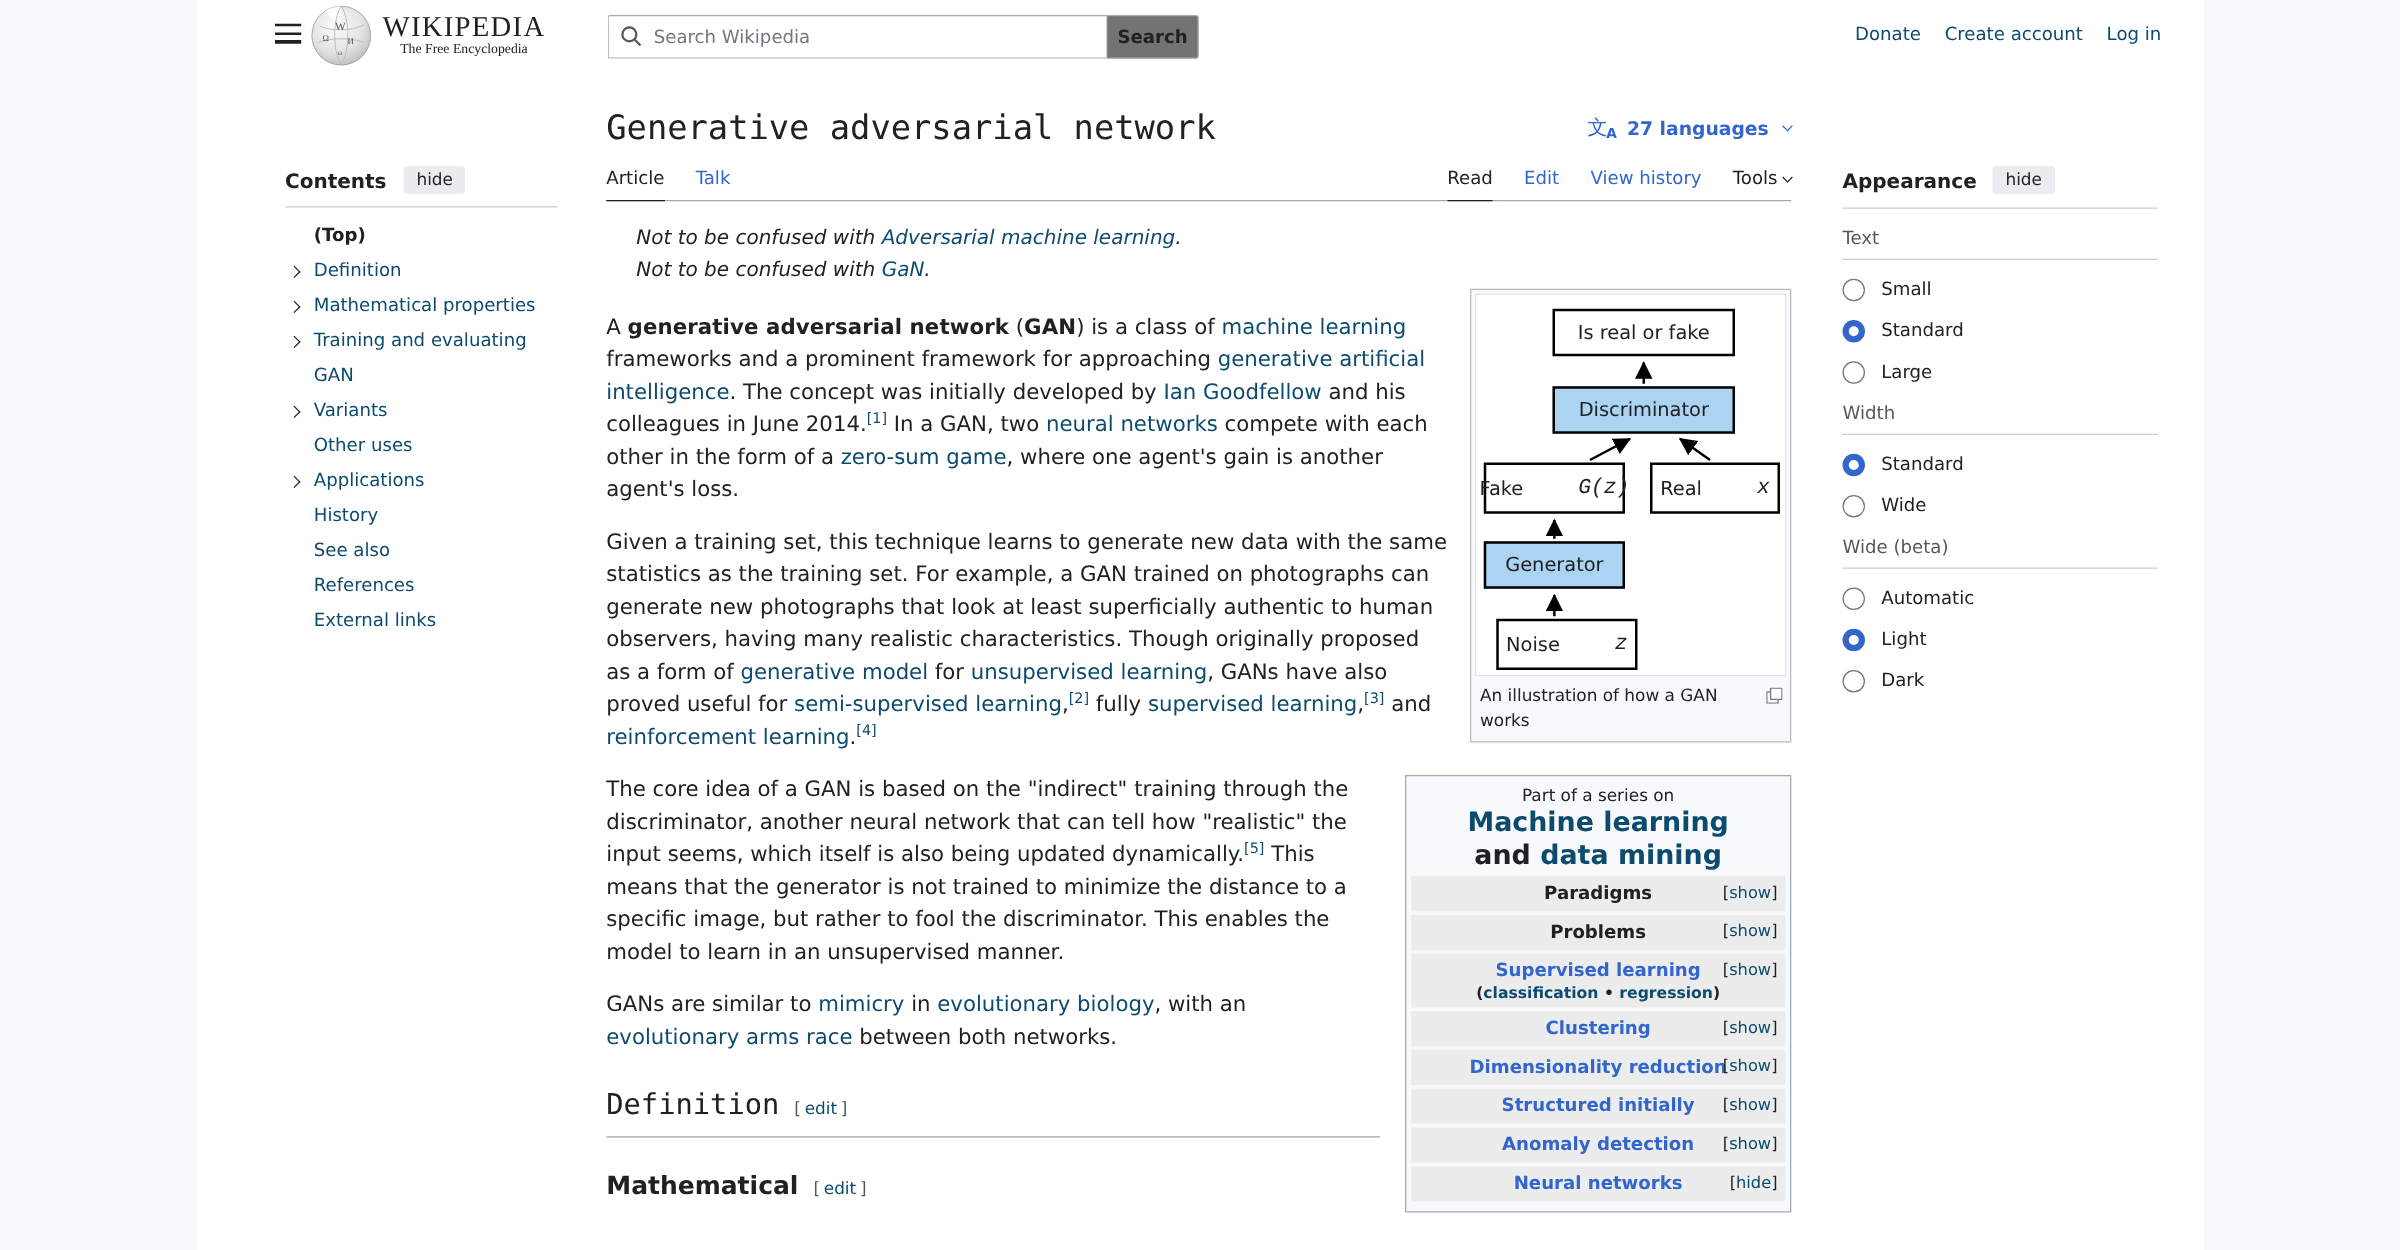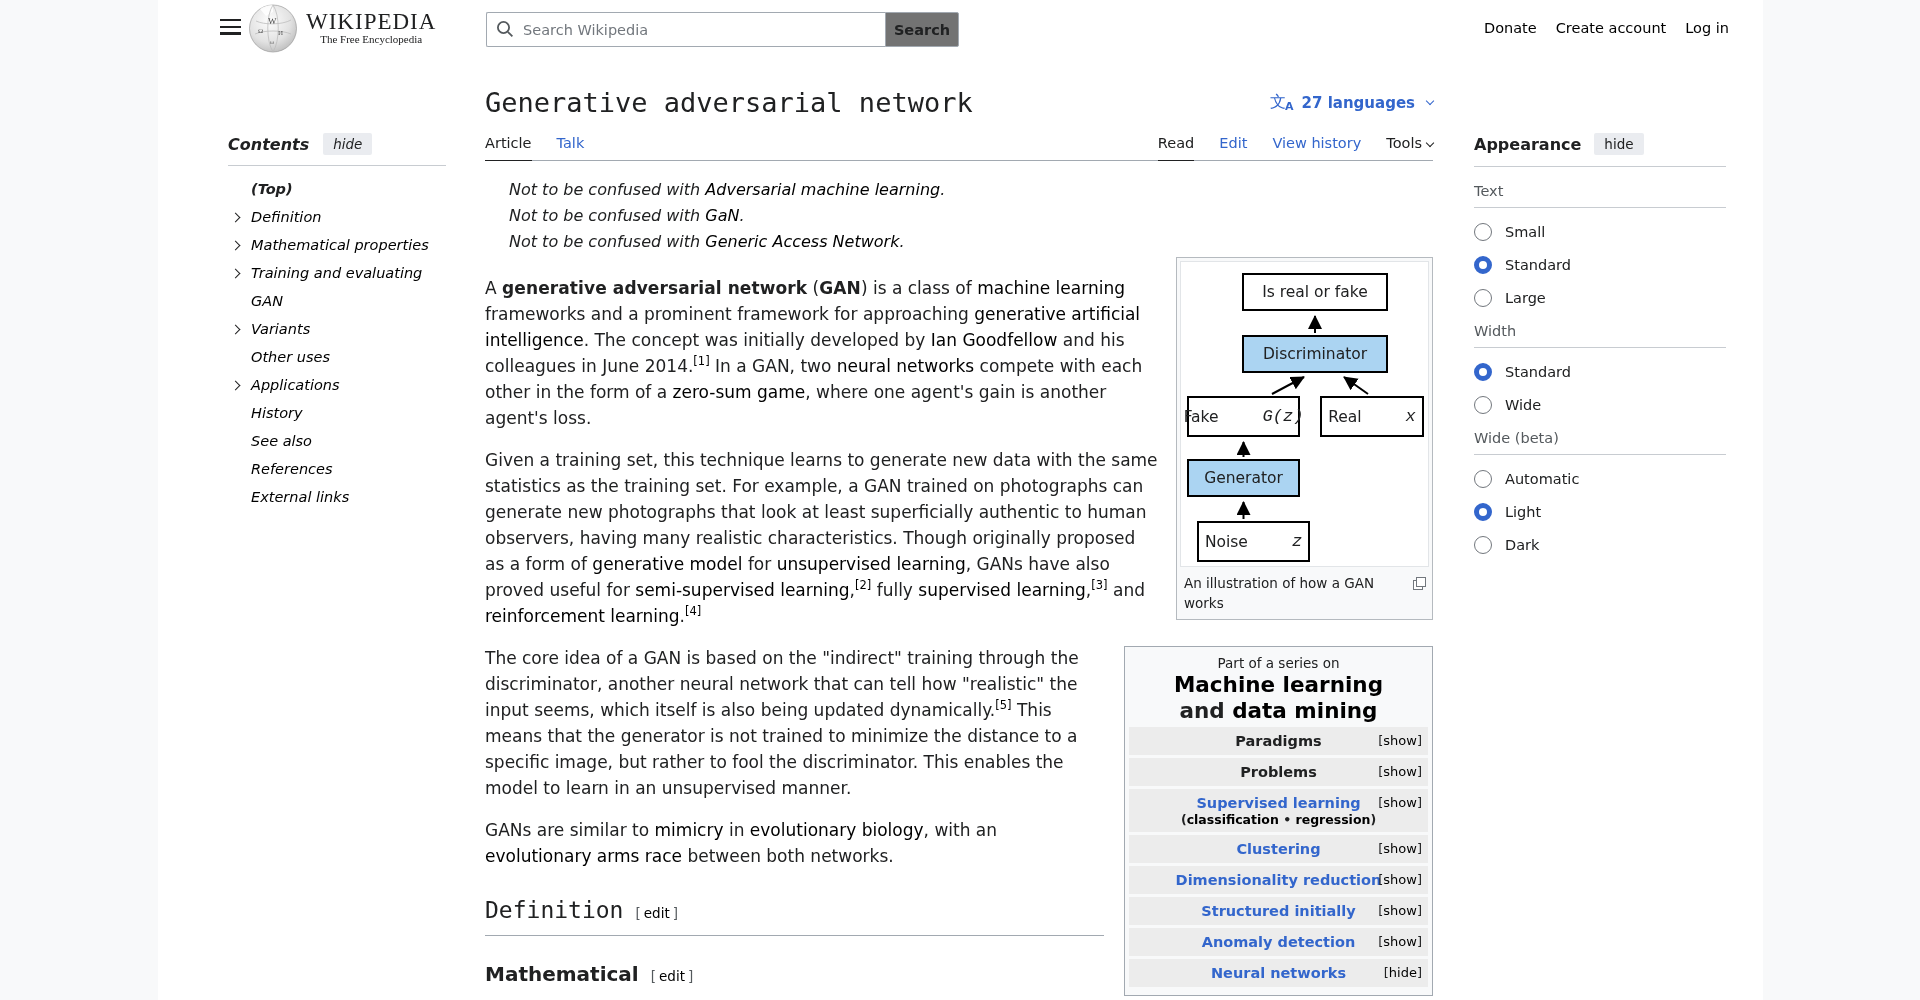--- a/index.html
+++ b/index.html
@@ -1,42 +1,42 @@
 <!DOCTYPE html>
 <html><head>
 <meta charset="utf-8">
 <style>
   * { box-sizing: border-box; }
   body {
     margin: 0; width: 1920px; height: 1000px; overflow: hidden;
     background: #f8f9fa; color: #202122;
     font-family: "DejaVu Sans", "Liberation Sans", sans-serif;
   }
-  a { color: #000000; text-decoration: none; cursor: pointer; }
+  a { color: #0c4a6e; text-decoration: none; cursor: pointer; }
   .page { position: relative; width: 1605px; height: 1000px; margin-left: 158px; background: #fff; }
 
   
   .burger { position: absolute; left: 62px; top: 19px; width: 21px; cursor: pointer; }
   .burger span { display: block; height: 2.4px; background: #202122; margin-bottom: 4.2px; }
   .logo { position: absolute; left: 90px; top: 3px; display: flex; align-items: center; gap: 8px; }
   .logo-text { text-align: center; font-family: "Liberation Serif", "DejaVu Serif", serif; line-height: 1.05; }
   .logo-title { font-size: 23px; letter-spacing: 1px; }
   .logo-sub { font-size: 11px; }
   .searchbar { position: absolute; left: 328px; top: 12px; display: flex; height: 20px; }
   .search-box { position: relative; }
   .search-input { width: 399px; height: 35px; border: 1px solid #a2a9b1; border-right: none; border-radius: 2px 0 0 2px;
     padding: 0 8px 0 36px; font-size: 14.5px; font-family: inherit; color: #202122; outline: none; }
   .search-input::placeholder { color: #72777d; }
   .search-icon-wrap { position: absolute; left: 9px; top: 7px; }
   .search-btn { width: 74px; height: 35px; border: 1px solid #a2a9b1; border-radius: 0 2px 2px 0; background: #737373;
     font-size: 14.5px; font-weight: bold; color: #202122; font-family: inherit; cursor: pointer; }
   .header-links { position: absolute; left: 1326px; top: 20px; display: flex; gap: 19px; font-size: 14.5px; white-space: nowrap; }
 
   
-  .toc { position: absolute; left: 70px; top: 133px; width: 218px; font-size: 14.5px; font-style: italic; }
+  .toc { position: absolute; left: 70px; top: 133px; width: 218px; font-size: 14.5px; }
   .toc-head { display: flex; gap: 14px; align-items: center; padding-bottom: 10px; border-bottom: 1px solid #c8ccd1; margin-bottom: 9px; }
   .toc-title { font-weight: bold; font-size: 16px; }
   .chip { background: #eaecf0; padding: 3px 10px; font-size: 13.5px; border-radius: 2px; color: #202122; cursor: pointer; }
   .toc-item { position: relative; padding-left: 23px; line-height: 28px; }
   .toc-item.top span { color: #202122; font-weight: bold; }
   .chev { display: inline-block; width: 7px; height: 7px; border-top: 1.6px solid #202122; border-right: 1.6px solid #202122;
     transform: rotate(45deg); }
   .toc-item .chev { position: absolute; left: 4px; top: 10.5px; cursor: pointer; }
   .chev.down { transform: rotate(135deg); }
   .chev.sm { width: 6px; height: 6px; margin-left: 5px; position: relative; top: -2px; }
@@ -200,21 +200,20 @@
           <a class="tab"><span>Edit</span></a>
           <a class="tab"><span>View history</span></a>
           <a class="tab plain"><span>Tools</span><span class="chev down sm"></span></a>
         </div>
     </div>
 
 
     <div class="hatnotes">
         <div class="hatnote"><span>Not to be confused with </span><a class="wlink">Adversarial machine learning</a><span>.</span></div>
         <div class="hatnote"><span>Not to be confused with </span><a class="wlink">GaN</a><span>.</span></div>
-        <div class="hatnote"><span>Not to be confused with </span><a class="wlink">Generic Access Network</a><span>.</span></div>
       </div>
 
     <div class="figure">
       <div class="diagram">
         <svg class="arrows" width="249" height="306">
           <defs>
             <marker id="ah" markerWidth="9" markerHeight="9" refX="6.5" refY="3.5" orient="auto">
               <path d="M0,0 L7,3.5 L0,7 Z" fill="#000"></path>
             </marker>
           </defs>

